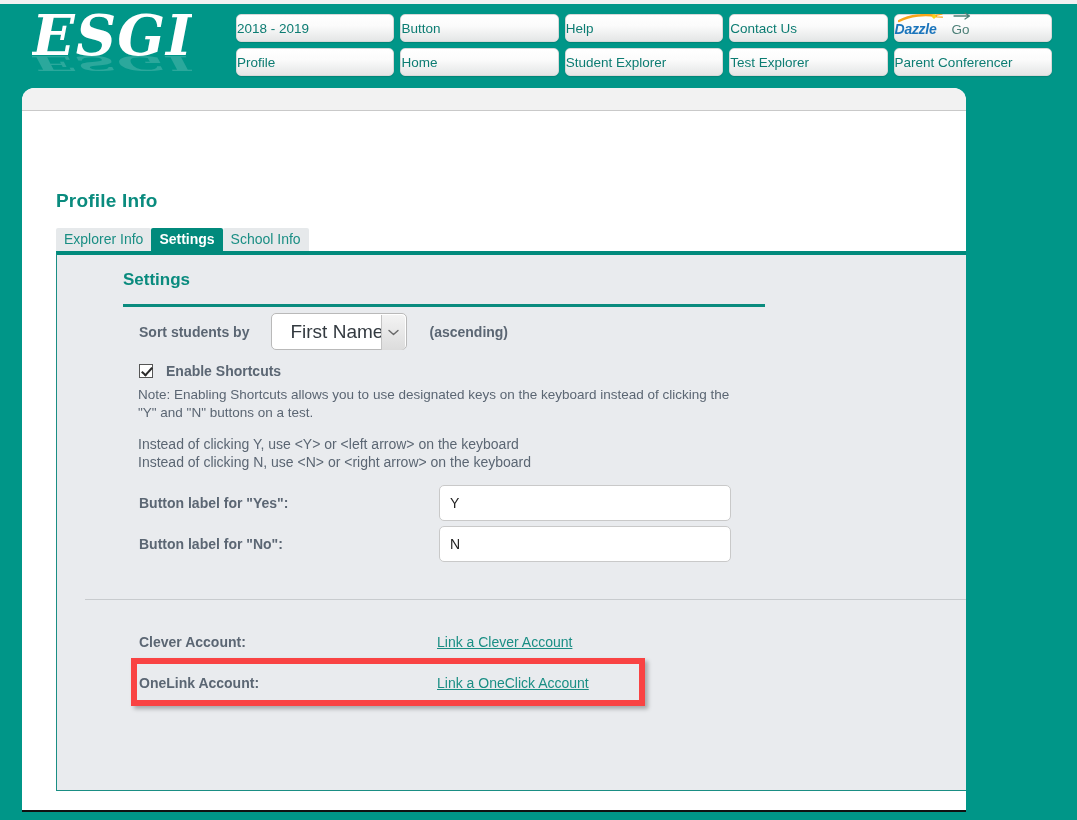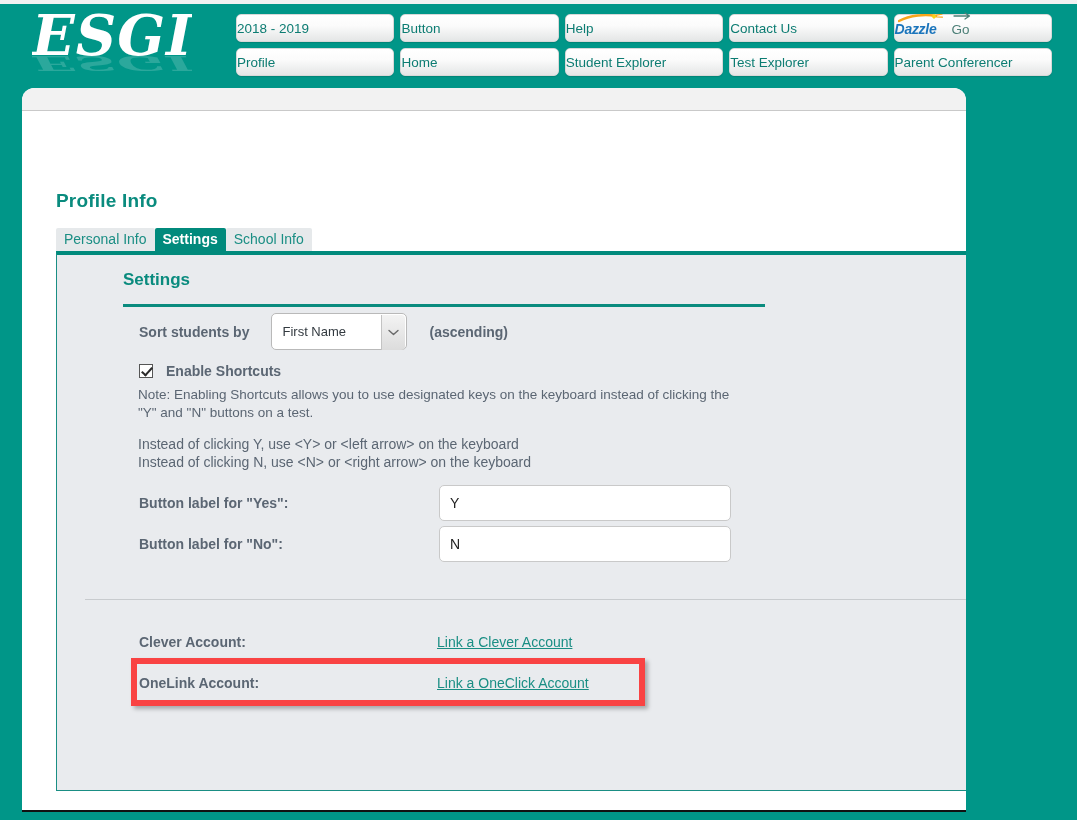--- a/index.html
+++ b/index.html
@@ -198,22 +198,22 @@
     position: relative;
     width: 136px; height: 37px;
     background: #ffffff;
     border: 1px solid #b9b9b9;
     border-radius: 5px;
     display: flex;
     align-items: center;
     cursor: pointer;
   }
   .sel-val {
-    padding-left: 10px;
-    font-size: 13px;
+    padding-left: 18px;
+    font-size: 19px;
     color: #333a40;
     text-align: center;
   }
   .sel-btn {
     position: absolute;
     right: 1px; top: 1px;
     width: 24px; height: 35px;
     background: linear-gradient(to bottom, #f3f3f3, #dcdcdc);
     border-left: 1px solid #c3c3c3;
     border-radius: 0 4px 4px 0;
@@ -399,21 +399,21 @@
 
 <div class="page">
   <div class="page-topbar"></div>
 
   <div class="content">
 
     <div class="page-title">Profile Info</div>
 
     <div class="tabs">
       <div class="tab">
-        <span>Personal Info</span>
+        <span>Explorer Info</span>
       </div>
       <div class="tab active">
         <span>Settings</span>
       </div>
       <div class="tab">
         <span>School Info</span>
       </div>
     </div>
 
     <div class="panel">

